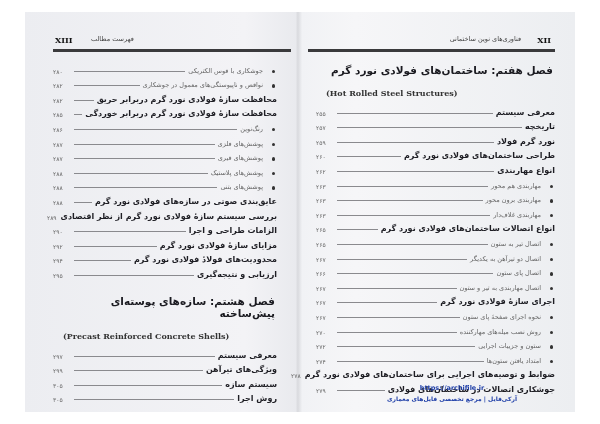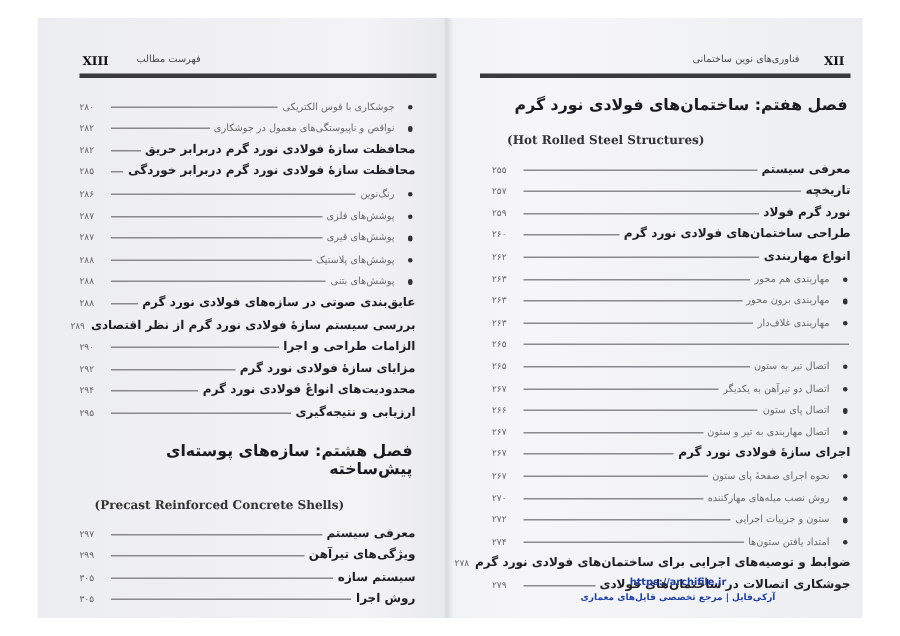--- a/index.html
+++ b/index.html
@@ -6,21 +6,21 @@
   body {
     width: 600px; height: 424px; background: #ffffff; position: relative; overflow: hidden;
     font-family: "DejaVu Sans", sans-serif;
   }
   .spread {
     position: absolute; left: 25px; top: 12px; width: 550px; height: 400px;
     background: linear-gradient(90deg, #ecedf1 0%, #f3f3f6 40%, #e9eaee 49.2%, #d9dade 49.6%, #f1f2f5 50.4%, #f6f6f8 60%, #eceef1 100%);
   }
   .page { position: absolute; top: 0; height: 400px; }
   .page.left { left: 0; width: 272px; }
-  .page.right { left: 287px; width: 275px; }
+  .page.right { left: 275px; width: 275px; }
 
   .running-head {
     position: absolute; top: 22px; height: 14px; left: 14px; right: 14px;
     font-size: 7px; color: #333;
   }
   .running-head .num { position: absolute; top: 1px; font-family: "DejaVu Serif", serif; font-weight: bold; font-size: 8px; color: #111; }
   .running-head .title { position: absolute; top: 1px; font-size: 6.5px; color: #444; }
   .page.left .running-head .num { left: 16px; }
   .page.left .running-head .title { left: 52px; }
   .page.right .running-head .num { right: 10px; }
@@ -136,21 +136,21 @@
           <span class="label">الزامات طراحی و اجرا</span>
           <span class="leader"></span>
           <span class="pg">۲۹۰</span>
         </div>
       <div class="row bold">
           <span class="label">مزایای سازهٔ فولادی نورد گرم</span>
           <span class="leader"></span>
           <span class="pg">۲۹۲</span>
         </div>
       <div class="row bold">
-          <span class="label">محدودیت‌های انواعٔ فولادی نورد گرم</span>
+          <span class="label">محدودیت‌های فولادٔ فولادی نورد گرم</span>
           <span class="leader"></span>
           <span class="pg">۲۹۴</span>
         </div>
       <div class="row bold">
           <span class="label">ارزیابی و نتیجه‌گیری</span>
           <span class="leader"></span>
           <span class="pg">۲۹۵</span>
         </div>
 
       <div class="gap"></div>
@@ -225,20 +225,21 @@
           <span class="label">مهاربندی برون محور</span>
           <span class="leader"></span>
           <span class="pg">۲۶۳</span>
         </div>
       <div class="row bullet">
           <span class="label">مهاربندی غلاف‌دار</span>
           <span class="leader"></span>
           <span class="pg">۲۶۳</span>
         </div>
       <div class="row bold">
+          <span class="label">انواع اتصالات ساختمان‌های فولادی نورد گرم</span>
           <span class="leader"></span>
           <span class="pg">۲۶۵</span>
         </div>
       <div class="row bullet">
           <span class="label">اتصال تیر به ستون</span>
           <span class="leader"></span>
           <span class="pg">۲۶۵</span>
         </div>
       <div class="row bullet">
           <span class="label">اتصال دو تیرآهن به یکدیگر</span>

